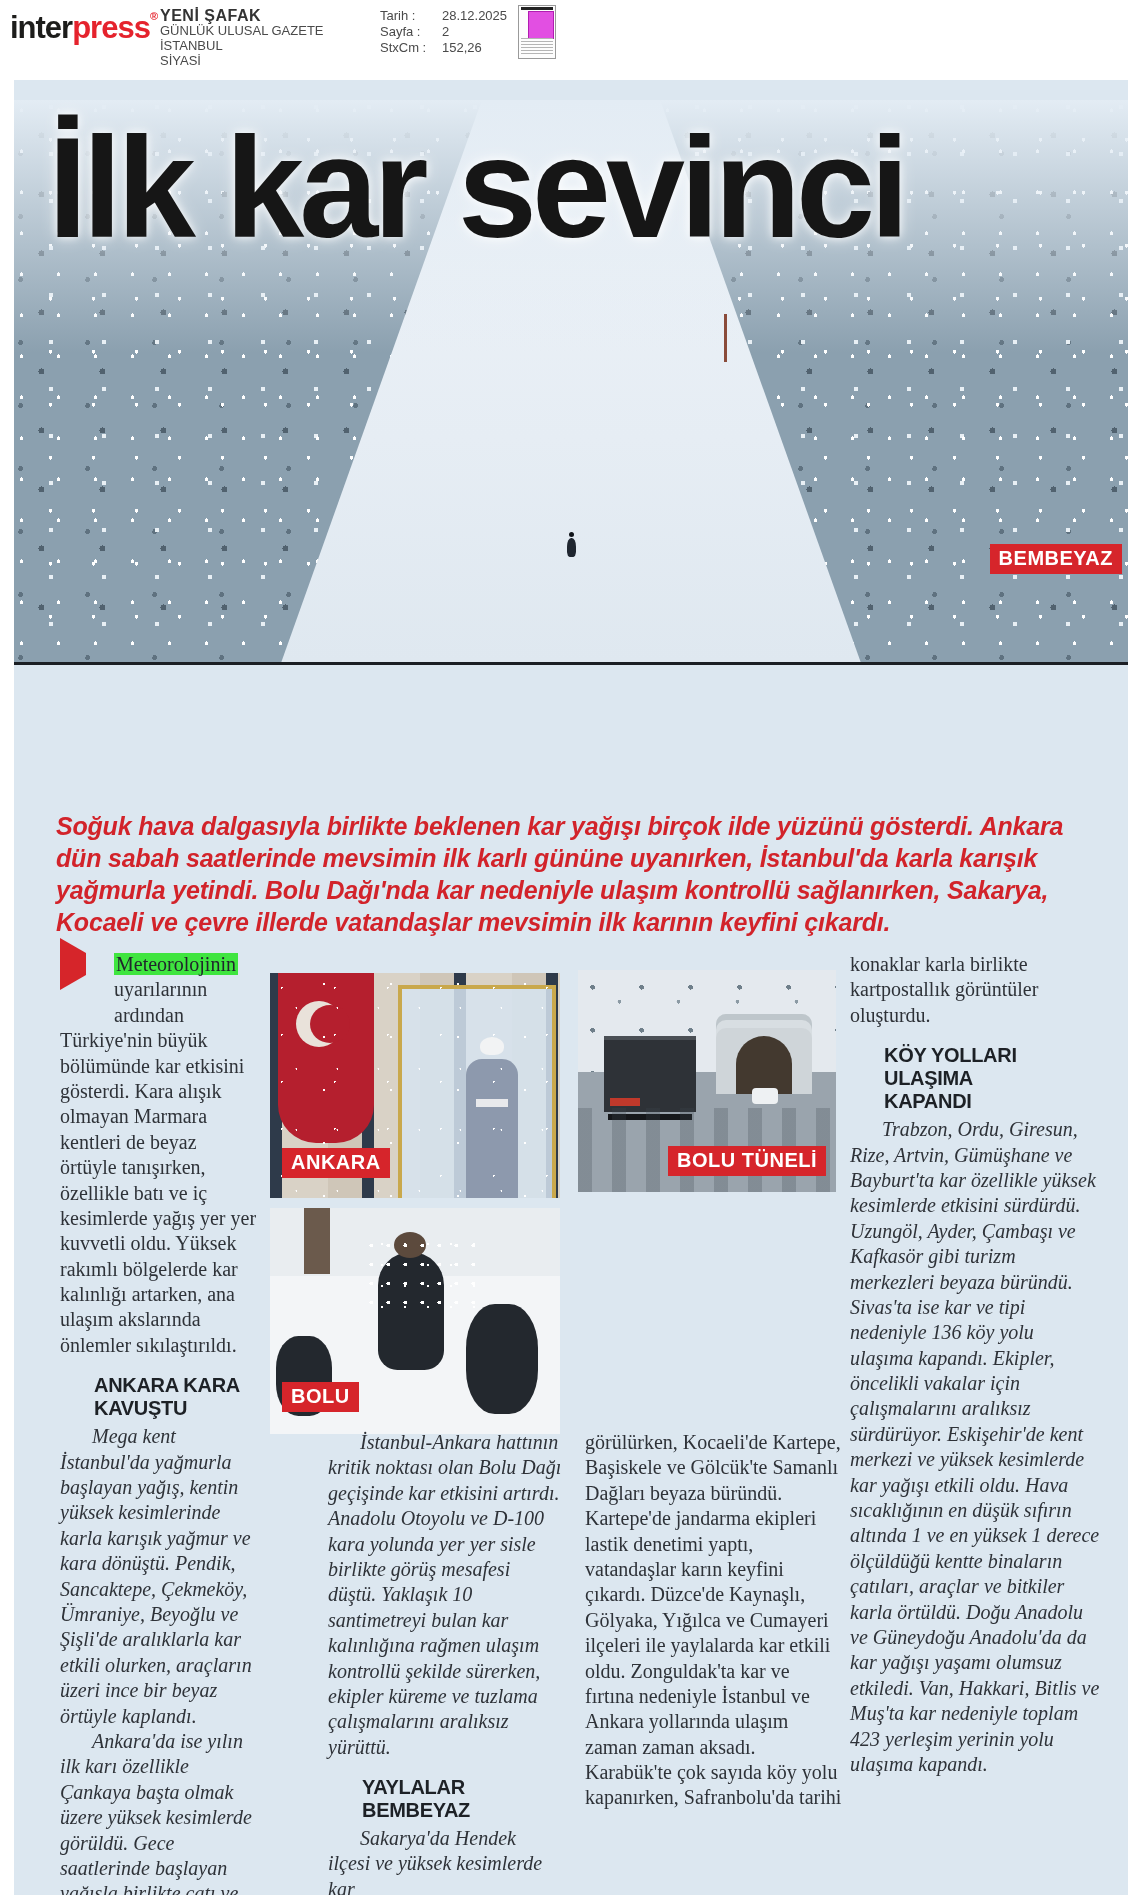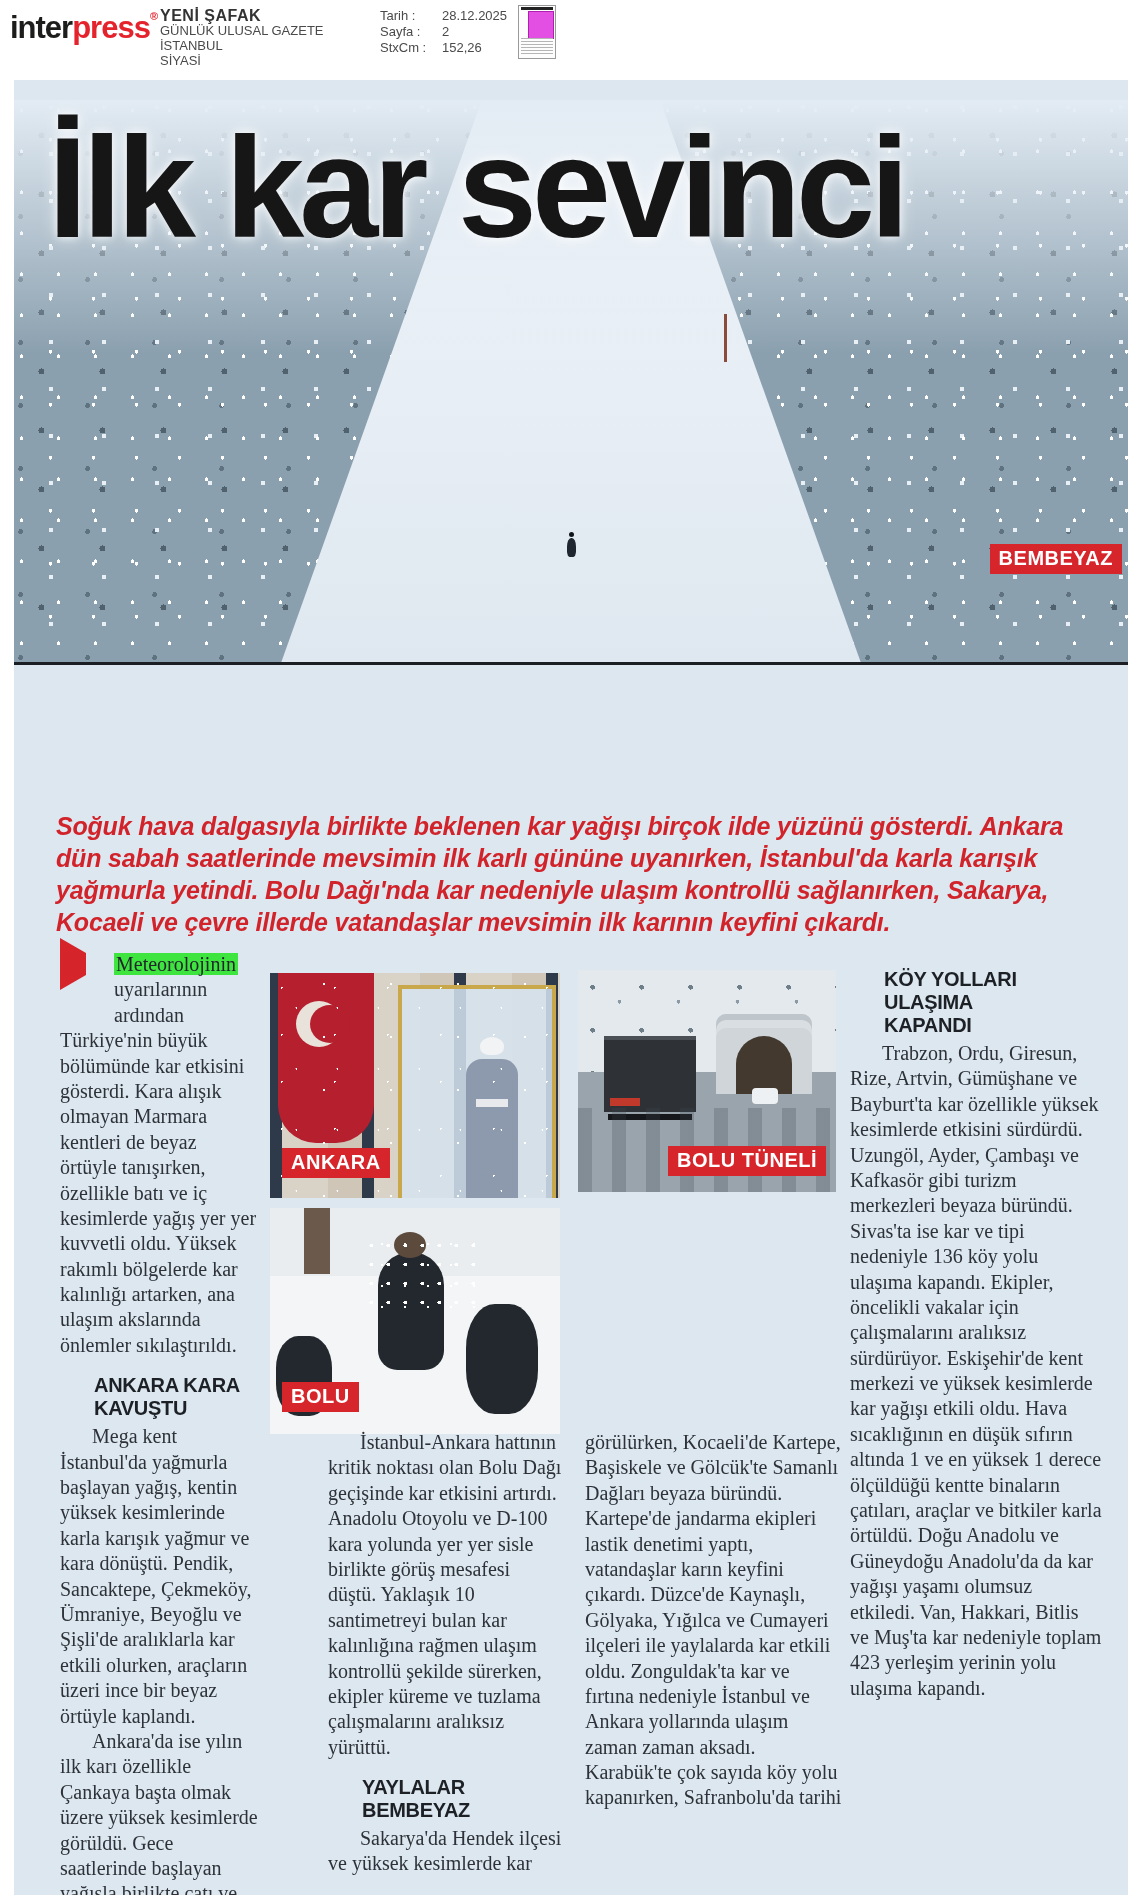--- a/index.html
+++ b/index.html
@@ -58,21 +58,21 @@
        letter-spacing:.5px;padding:3px 9px 4px;white-space:nowrap;font-family:"Liberation Sans",sans-serif;}
   .tag.kastamonu{right:6px;bottom:88px;}
 
   
   .standfirst{position:absolute;left:42px;top:730px;width:1040px;color:#d2232a;
      font-style:italic;font-weight:bold;font-size:25px;line-height:1.28;letter-spacing:-.2px;}
 
   
   .col{position:absolute;font-family:"Liberation Serif",serif;font-size:20px;line-height:1.27;color:#2e3238;}
   .col p{margin:0;}
-  .col p.ind{text-indent:1.6em;}
+  .col p.ind{text-indent:1.6em;font-style:italic;}
   .subhead{font-family:"Liberation Sans",sans-serif;font-weight:bold;font-size:20px;line-height:1.15;
            color:#1d2126;margin:16px 0 4px 34px;letter-spacing:-.3px;}
   .col1{left:46px;top:872px;width:198px;}
   .col2{left:314px;top:1350px;width:234px;}
   .col3{left:571px;top:1350px;width:257px;}
   .col4{left:836px;top:872px;width:252px;}
   .tri-wrap{float:left;width:54px;height:52px;}
   .tri{width:0;height:0;margin-top:8px;border-top:15px solid transparent;
        border-bottom:15px solid transparent;border-left:26px solid #d6252a;}
   mark.hl-green{background:#3fe53f;color:#20262c;padding:0 2px;}
@@ -237,17 +237,18 @@
     <p class="ind">İstanbul-Ankara hattının kritik noktası olan Bolu Dağı geçişinde kar etkisini artırdı. Anadolu Otoyolu ve D-100 kara yolunda yer yer sisle birlikte görüş mesafesi düştü. Yaklaşık 10 santimetreyi bulan kar kalınlığına rağmen ulaşım kontrollü şekilde sürerken, ekipler küreme ve tuzlama çalışmalarını aralıksız yürüttü.</p>
     <div class="subhead">YAYLALAR BEMBEYAZ</div>
     <p class="ind">Sakarya'da Hendek ilçesi ve yüksek kesimlerde kar</p>
   </div>
 
   <div class="col col3">
     <p>görülürken, Kocaeli'de Kartepe, Başiskele ve Gölcük'te Samanlı Dağları beyaza büründü. Kartepe'de jandarma ekipleri lastik denetimi yaptı, vatandaşlar karın keyfini çıkardı. Düzce'de Kaynaşlı, Gölyaka, Yığılca ve Cumayeri ilçeleri ile yaylalarda kar etkili oldu. Zonguldak'ta kar ve fırtına nedeniyle İstanbul ve Ankara yollarında ulaşım zaman zaman aksadı. Karabük'te çok sayıda köy yolu kapanırken, Safranbolu'da tarihi</p>
   </div>
 
   <div class="col col4">
+    <p>konaklar karla birlikte kartpostallık görüntüler oluşturdu.</p>
     <div class="subhead" style="width:140px;">KÖY YOLLARI ULAŞIMA KAPANDI</div>
     <p class="ind">Trabzon, Ordu, Giresun, Rize, Artvin, Gümüşhane ve Bayburt'ta kar özellikle yüksek kesimlerde etkisini sürdürdü. Uzungöl, Ayder, Çambaşı ve Kafkasör gibi turizm merkezleri beyaza büründü. Sivas'ta ise kar ve tipi nedeniyle 136 köy yolu ulaşıma kapandı. Ekipler, öncelikli vakalar için çalışmalarını aralıksız sürdürüyor. Eskişehir'de kent merkezi ve yüksek kesimlerde kar yağışı etkili oldu. Hava sıcaklığının en düşük sıfırın altında 1 ve en yüksek 1 derece ölçüldüğü kentte binaların çatıları, araçlar ve bitkiler karla örtüldü. Doğu Anadolu ve Güneydoğu Anadolu'da da kar yağışı yaşamı olumsuz etkiledi. Van, Hakkari, Bitlis ve Muş'ta kar nedeniyle toplam 423 yerleşim yerinin yolu ulaşıma kapandı.</p>
   </div>
 
 </div>
 
 </body></html>

